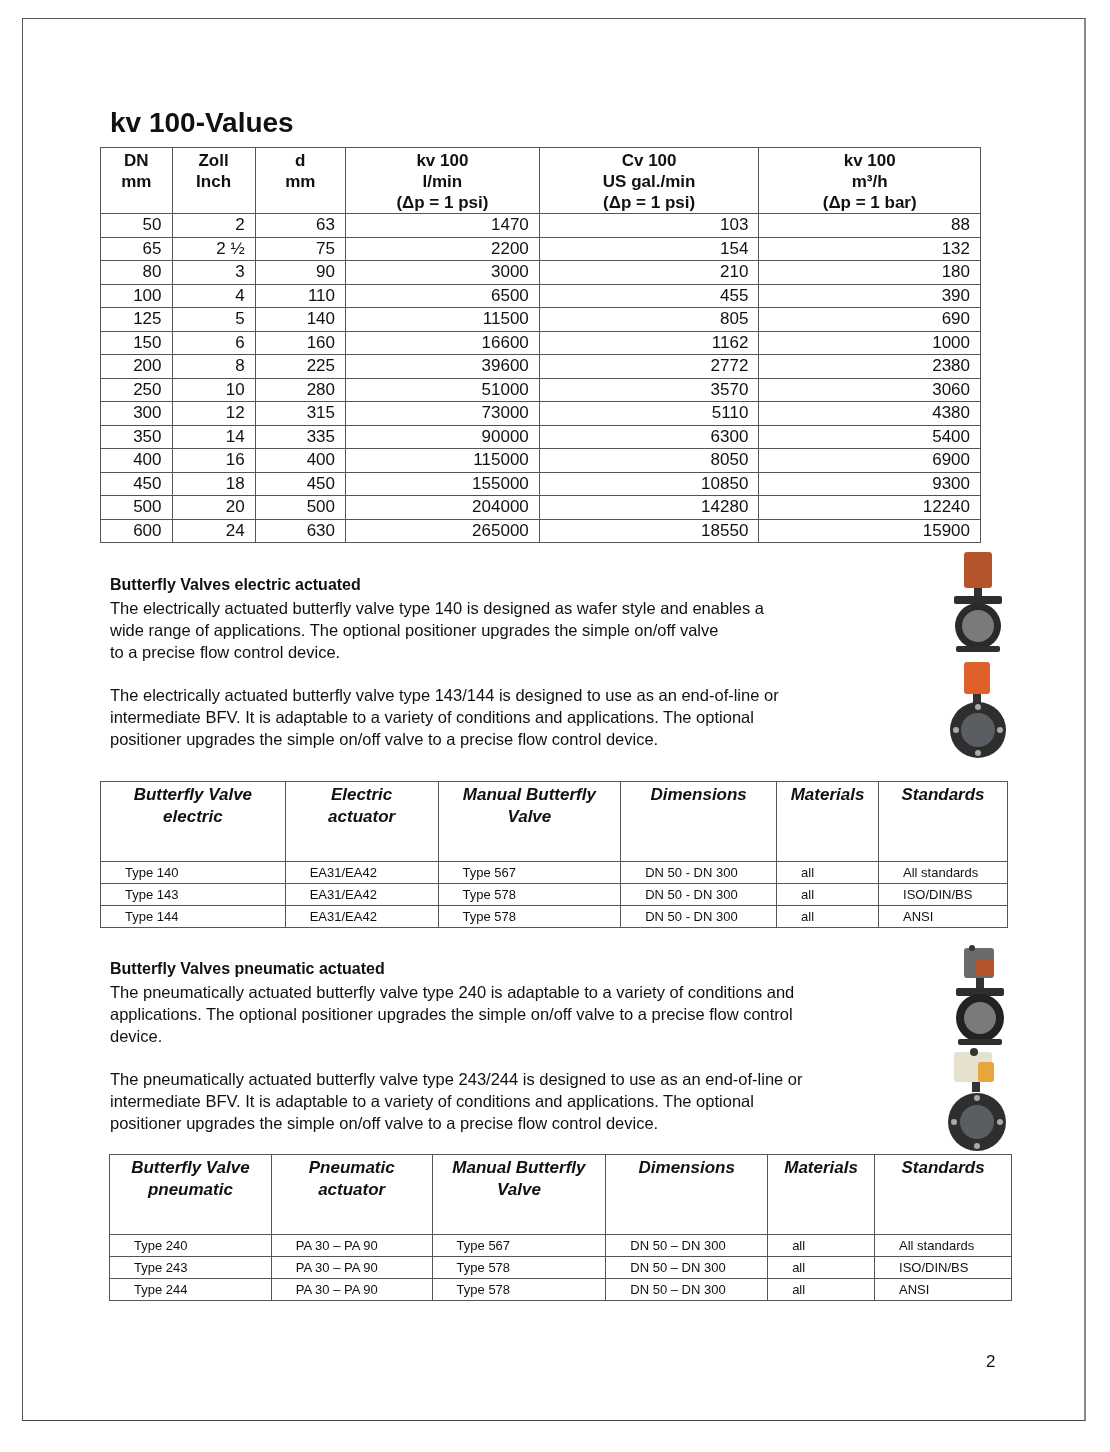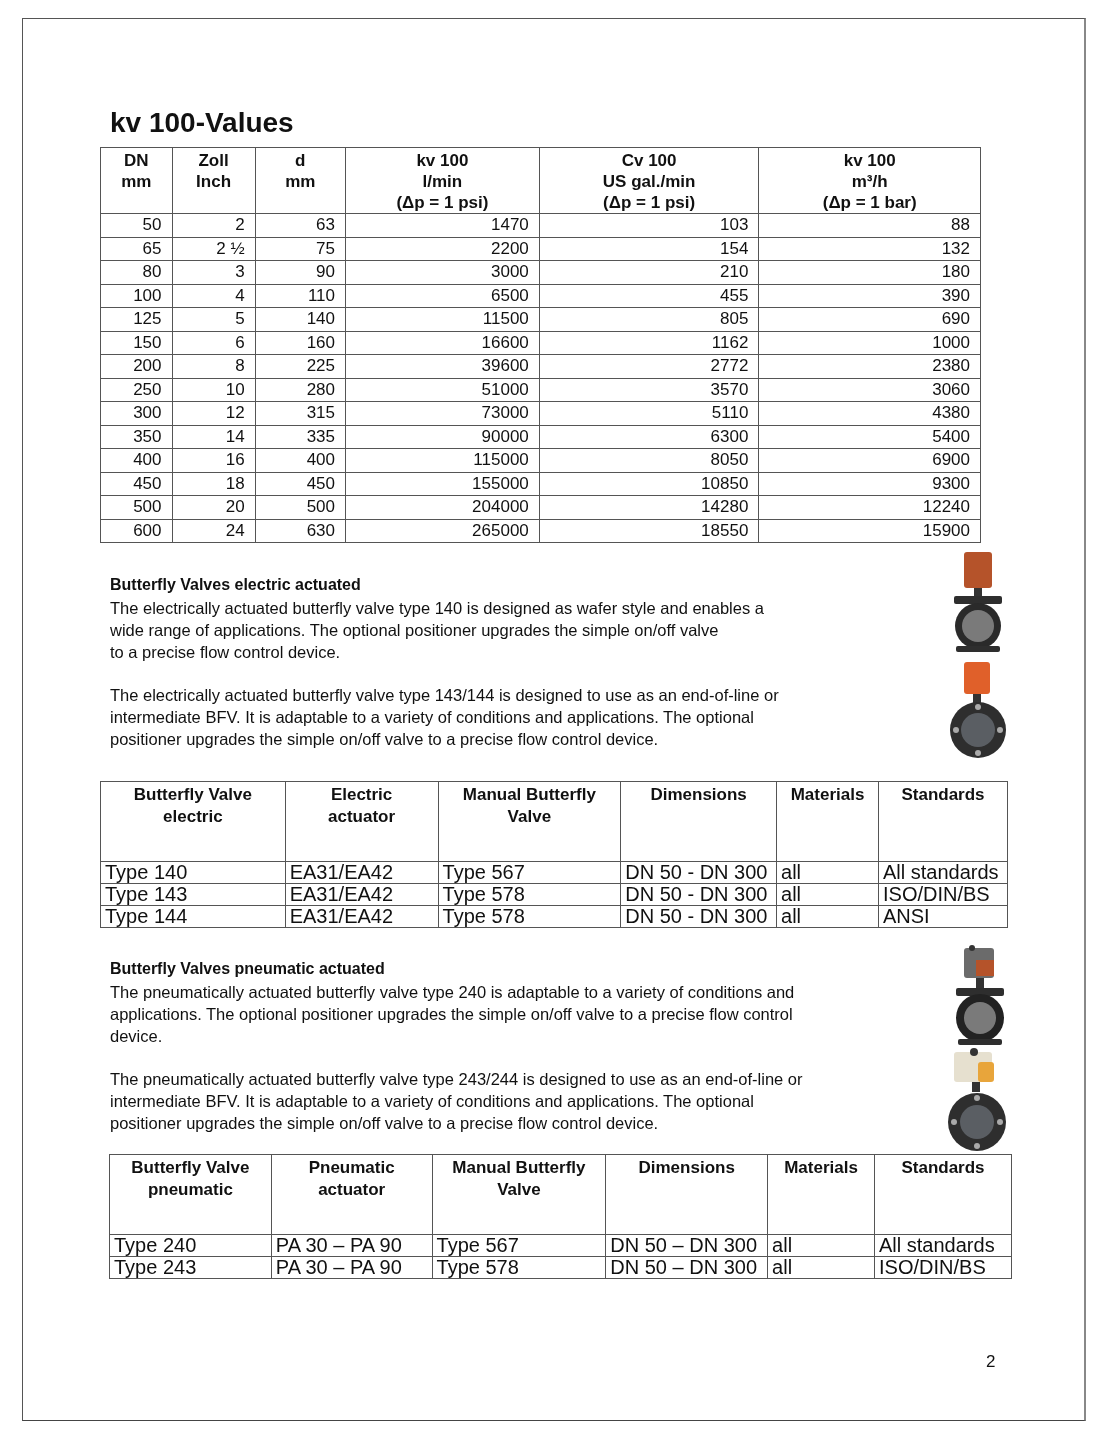--- a/index.html
+++ b/index.html
@@ -11,22 +11,22 @@
   td, th { border: 1px solid #555; padding: 0 8px; font-size: 17px; line-height: 22.5px; }
 
   #kv-table { left: 100px; top: 147px; width: 881px; }
   #kv-table th { font-weight: bold; text-align: center; vertical-align: top; padding-top: 2px; line-height: 21px; }
   #kv-table td { text-align: right; padding-right: 10px; }
 
   .section-heading { position: absolute; left: 110px; font-size: 16px; font-weight: bold; margin: 0; }
   .para { position: absolute; left: 110px; font-size: 16.5px; line-height: 22px; margin: 0; width: 800px; }
 
   .bfv-table th { font-weight: bold; text-align: center; vertical-align: top; font-size: 17px; line-height: 22px; padding-top: 2px; }
-  .bfv-table td { text-align: left; padding-left: 4px; font-size: 20px; line-height: 21px; }
-  .bfv-table thead tr { height: 80px; }
+  .bfv-table td { text-align: left; padding-left: 24px; font-size: 13px; line-height: 21px; }
+  .bfv-table thead tr { height: 80px; font-style: italic; }
 
   #electric-table { left: 100px; top: 781px; width: 908px; }
   #pneumatic-table { left: 109px; top: 1154px; width: 903px; }
 
   .page-number { position: absolute; left: 986px; top: 1352px; font-size: 17px; }
 
   .valve-img { position: absolute; }
 </style>
 </head>
 <body>
@@ -355,16 +355,24 @@
         <td>All standards</td>
       </tr>
       <tr>
         <td>Type 243</td>
         <td>PA 30 – PA 90</td>
         <td>Type 578</td>
         <td>DN 50 – DN 300</td>
         <td>all</td>
         <td>ISO/DIN/BS</td>
       </tr>
+      <tr>
+        <td>Type 244</td>
+        <td>PA 30 – PA 90</td>
+        <td>Type 578</td>
+        <td>DN 50 – DN 300</td>
+        <td>all</td>
+        <td>ANSI</td>
+      </tr>
     </tbody>
 </table>
 
 <div class="page-number">2</div>
 
 </body></html>

